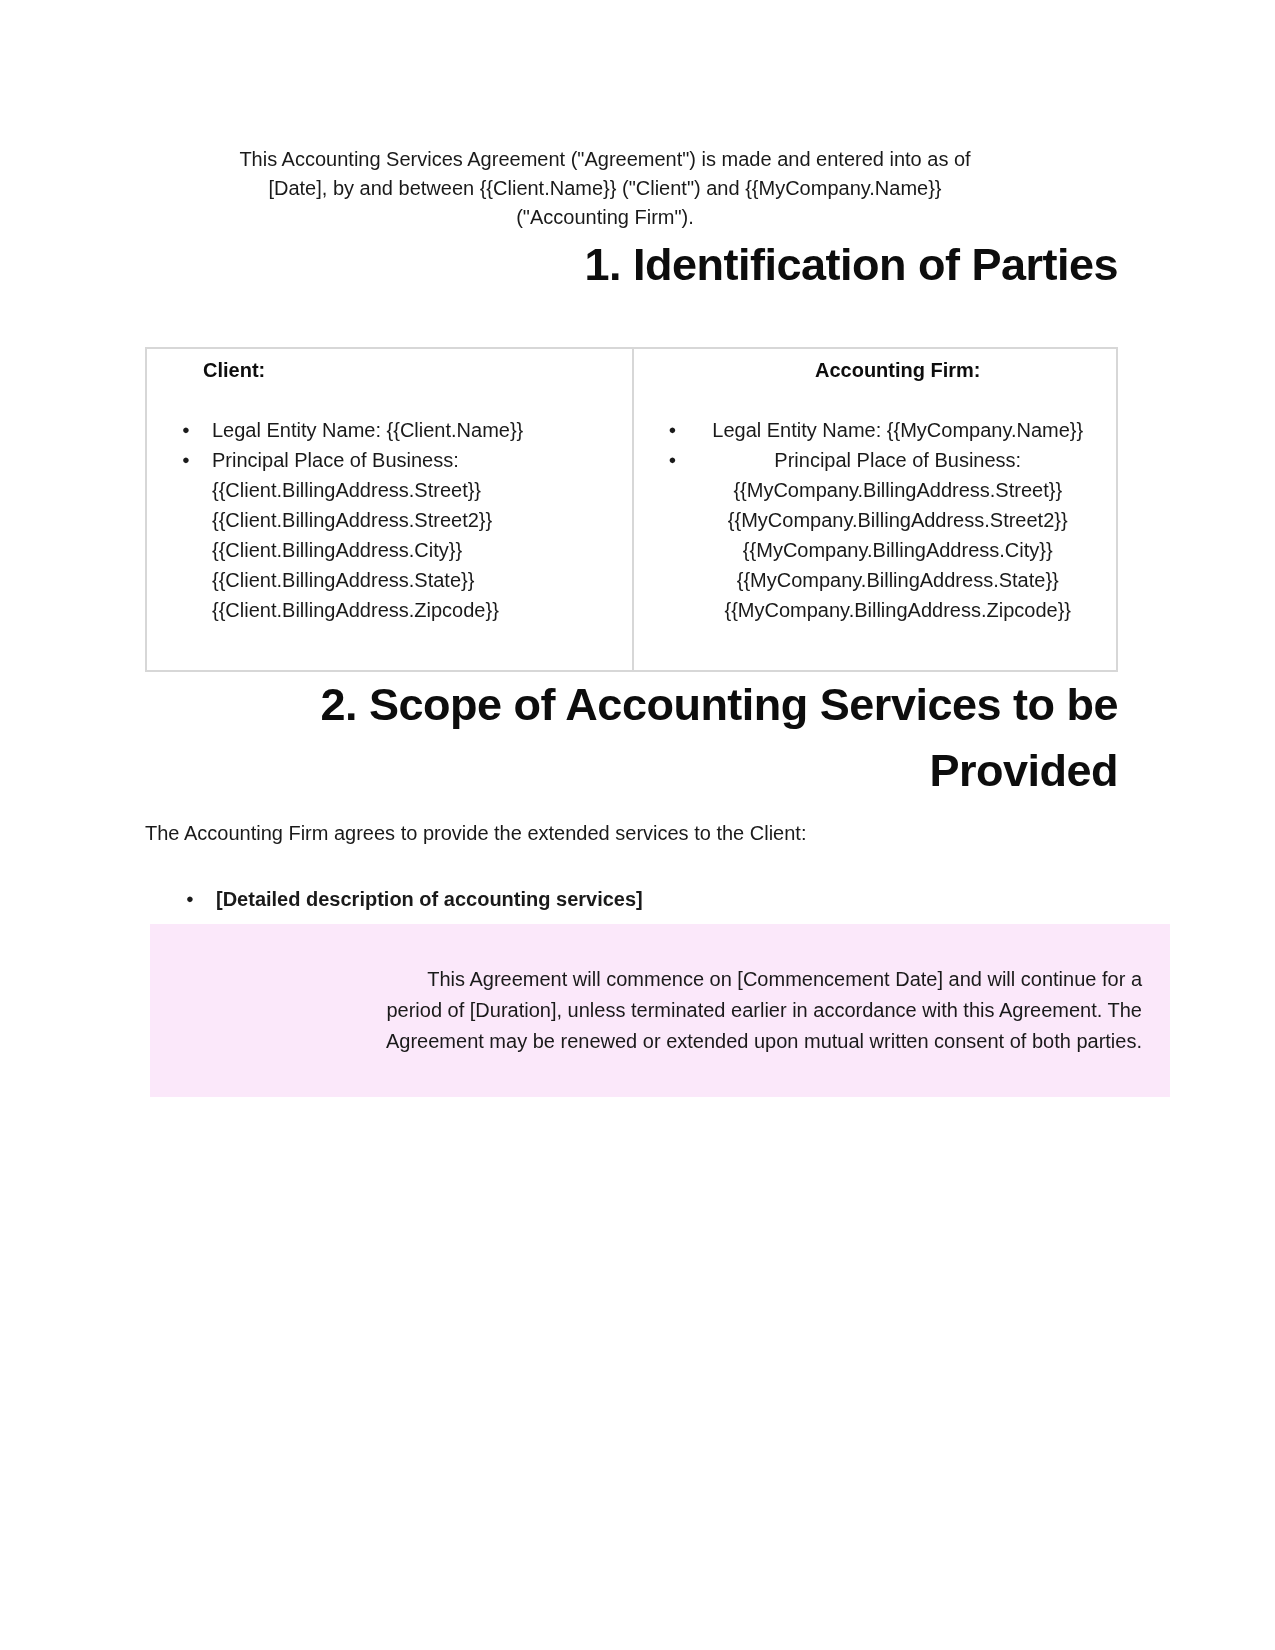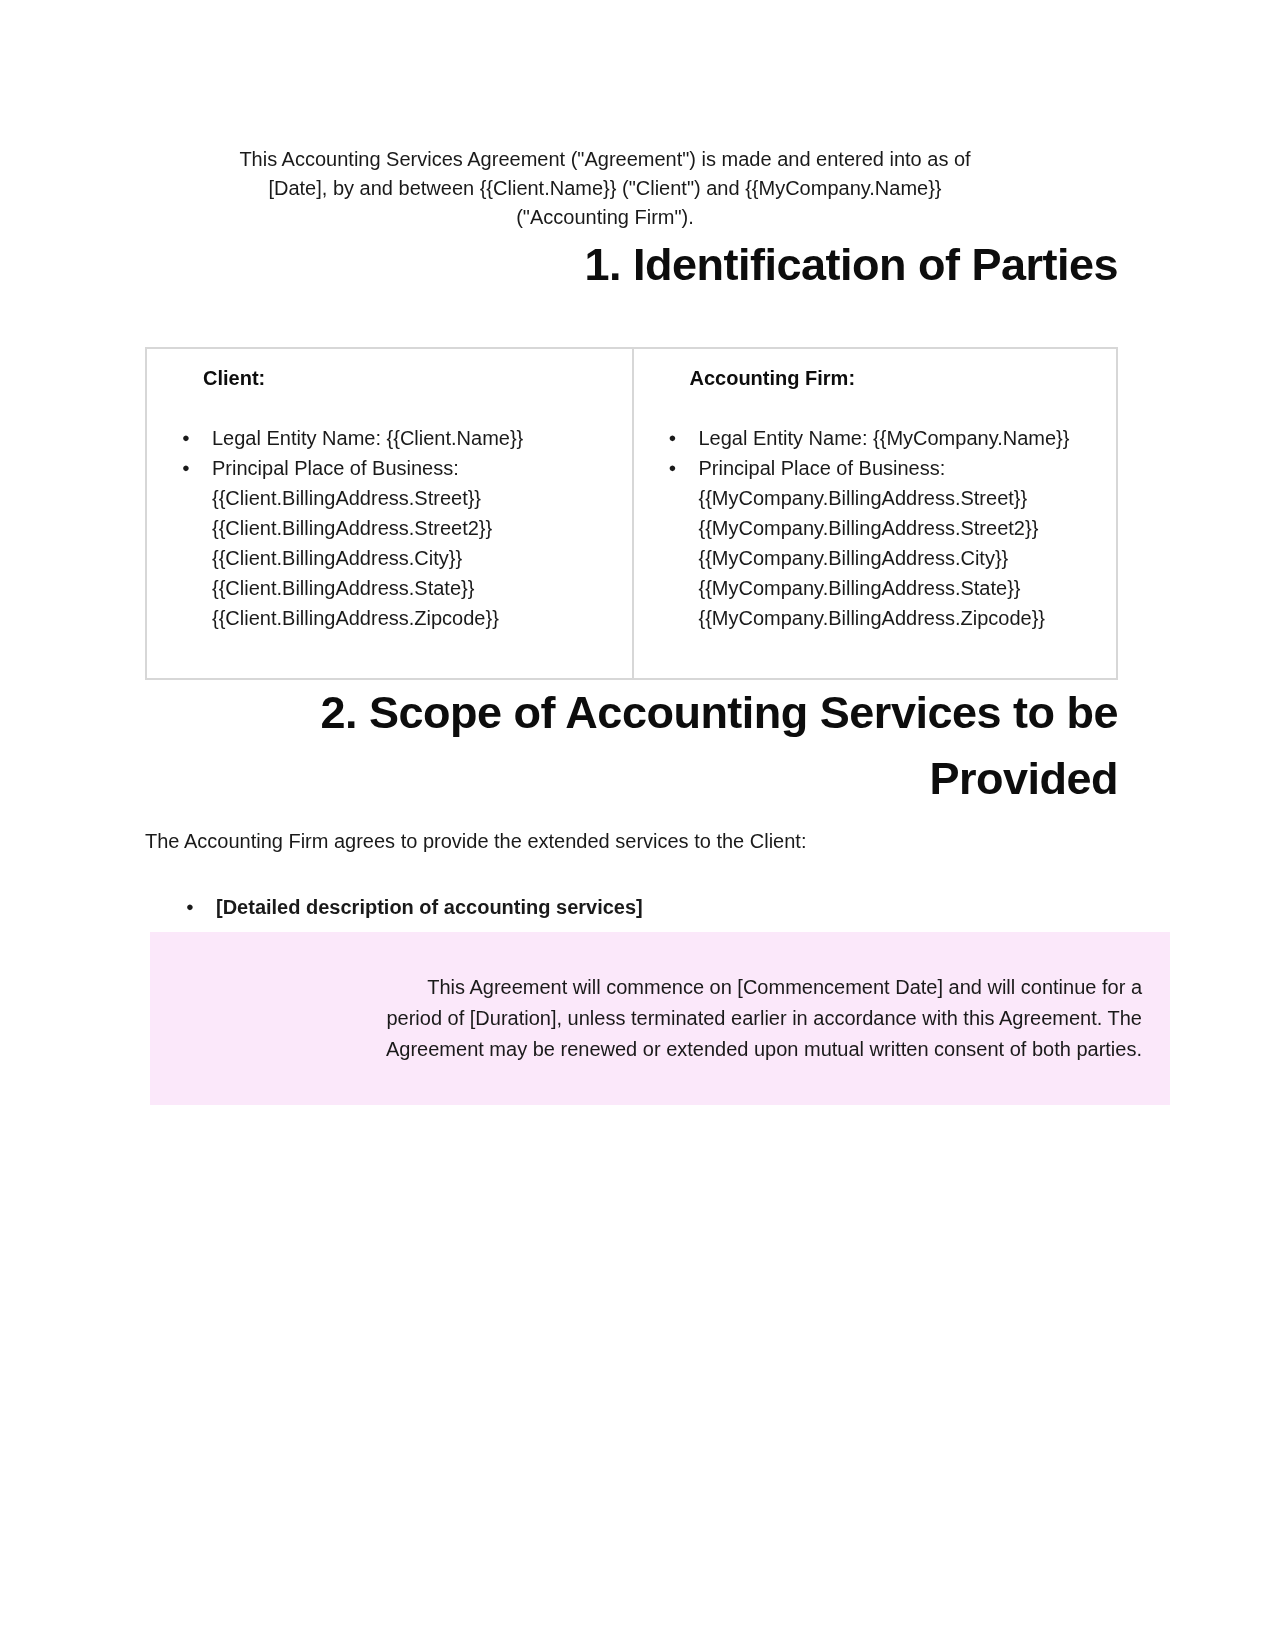--- a/index.html
+++ b/index.html
@@ -41,22 +41,22 @@
     text-align: right;
   }
   .h1-first { margin-top: 52px; }
   .parties-table {
     margin-top: 49px;
     display: grid;
     grid-template-columns: 1fr 1fr;
     border: 2px solid var(--table_border);
     width: 100%;
   }
-  .party-cell { padding: 14px 10px 36px; }
-  .party-cell + .party-cell { border-left: 2px solid var(--table_border); }
+  .party-cell { padding: 6px 10px 36px; }
+  .party-cell + .party-cell { border-left: 2px solid var(--table_border); text-align: center; }
   .cell-header {
     margin: 0 0 30px 46px;
     font-size: 20px;
     line-height: 30px;
     font-weight: 700;
     color: var(--heading);
   }
   ul.bullets {
     margin: 9px;
     padding: 0 0 0 46px;

